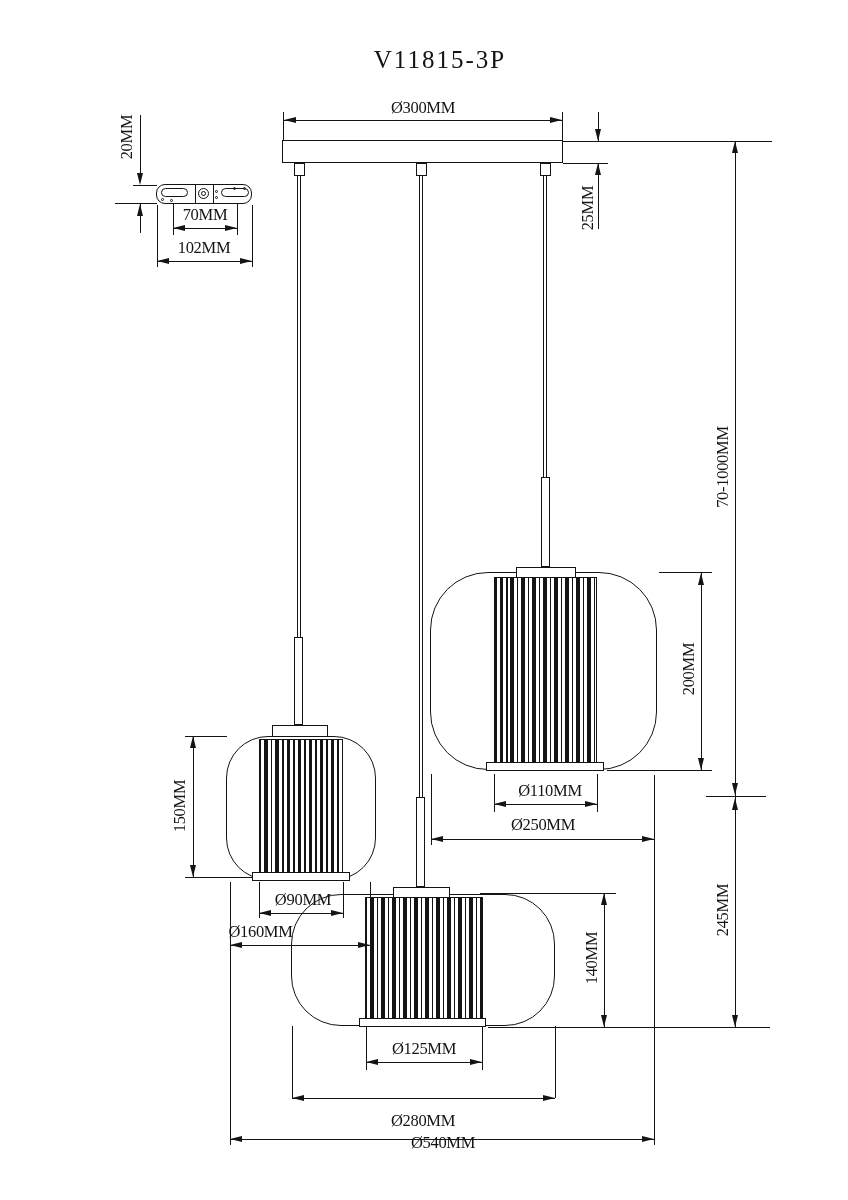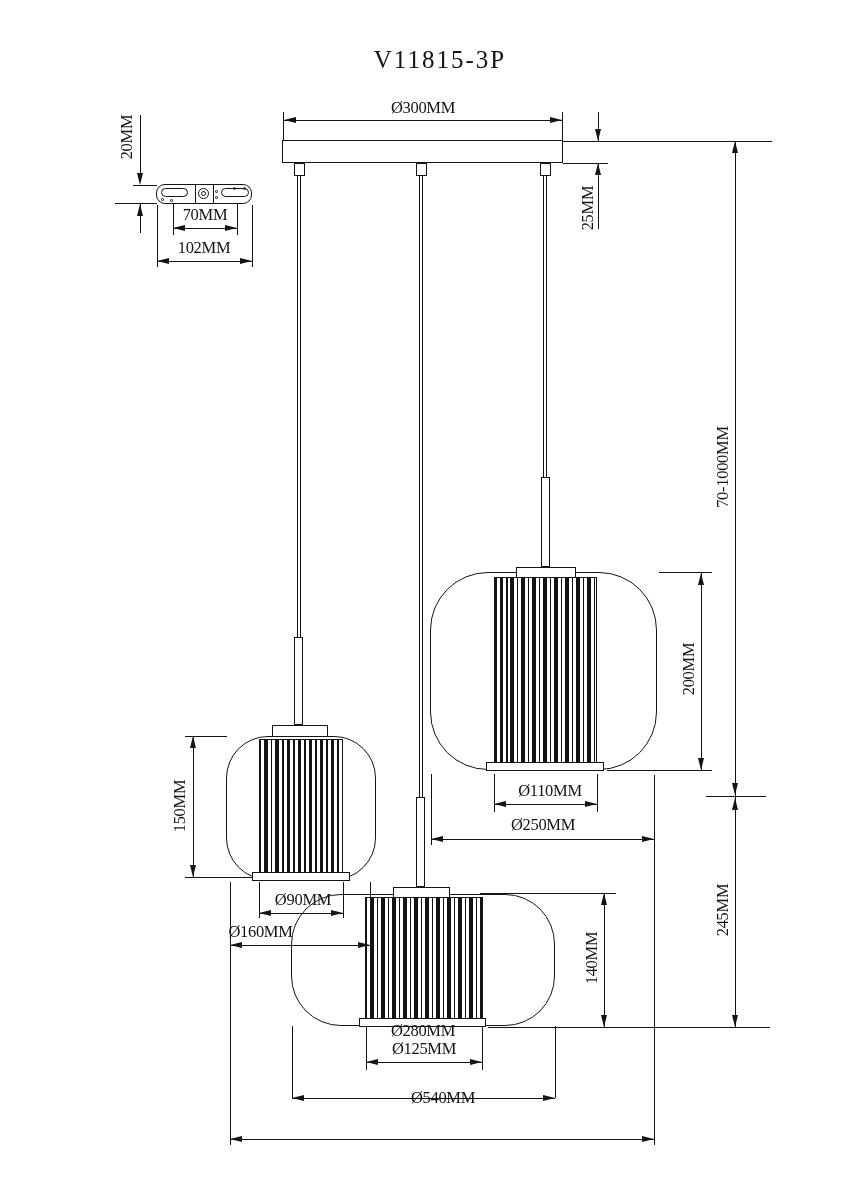--- a/index.html
+++ b/index.html
@@ -217,23 +217,23 @@
     <div class="a rt" style="left:470px;top:1059px"></div>
     <div class="t" style="left:359px;top:1039px;width:130px">Ø125MM</div>
   </div>
 
   <div>
     <div class="v" style="left:292px;top:1026px;height:72px"></div>
     <div class="v" style="left:555px;top:1026px;height:72px"></div>
     <div class="h" style="left:292px;top:1098px;width:263px"></div>
     <div class="a l" style="left:292px;top:1095px"></div>
     <div class="a rt" style="left:543px;top:1095px"></div>
-    <div class="t" style="left:358px;top:1021px;width:130px">Ø280MM</div>
+    <div class="t" style="left:358px;top:1111px;width:130px">Ø280MM</div>
   </div>
 
   <div>
     <div class="h" style="left:230px;top:1139px;width:424px"></div>
     <div class="a l" style="left:230px;top:1136px"></div>
     <div class="a rt" style="left:642px;top:1136px"></div>
-    <div class="t" style="left:378px;top:1088px;width:130px">Ø540MM</div>
+    <div class="t" style="left:378px;top:1133px;width:130px">Ø540MM</div>
   </div>
 
 </div>
 
 </body></html>

